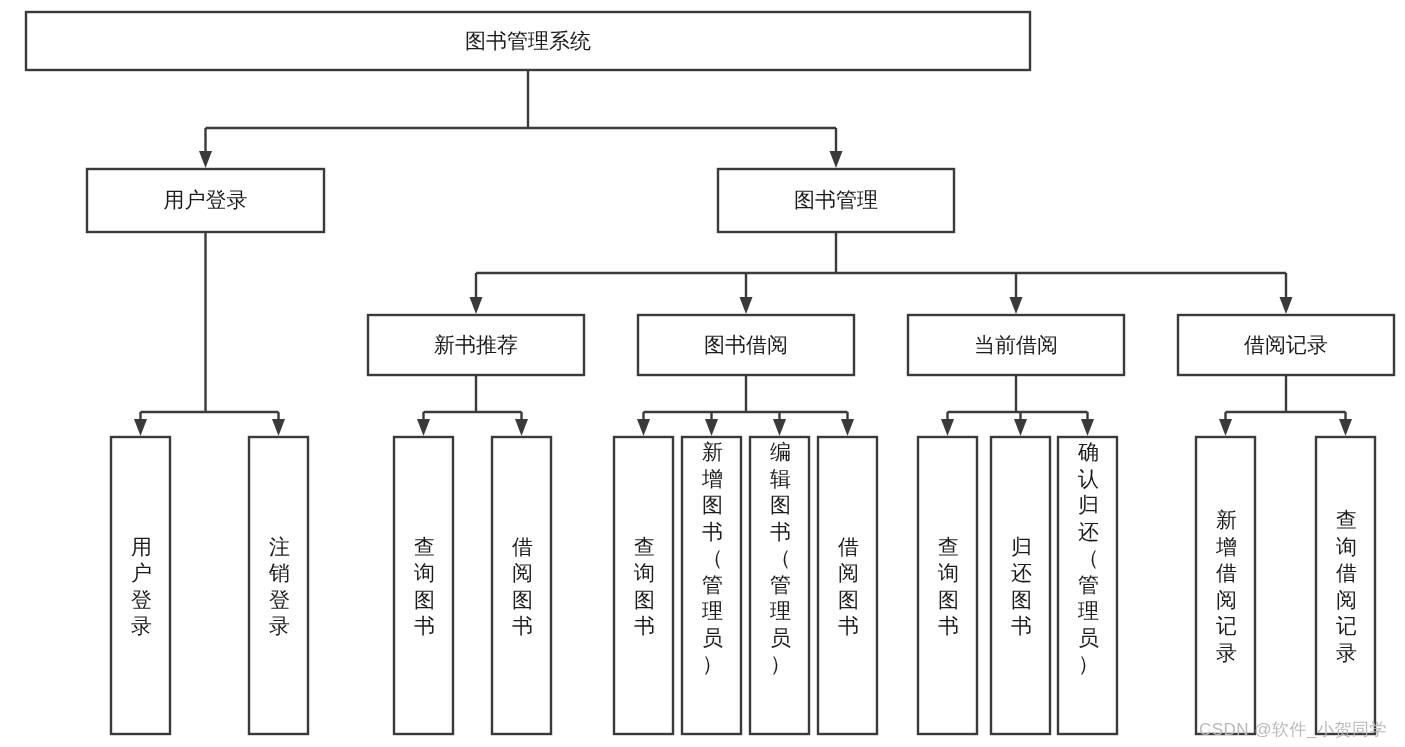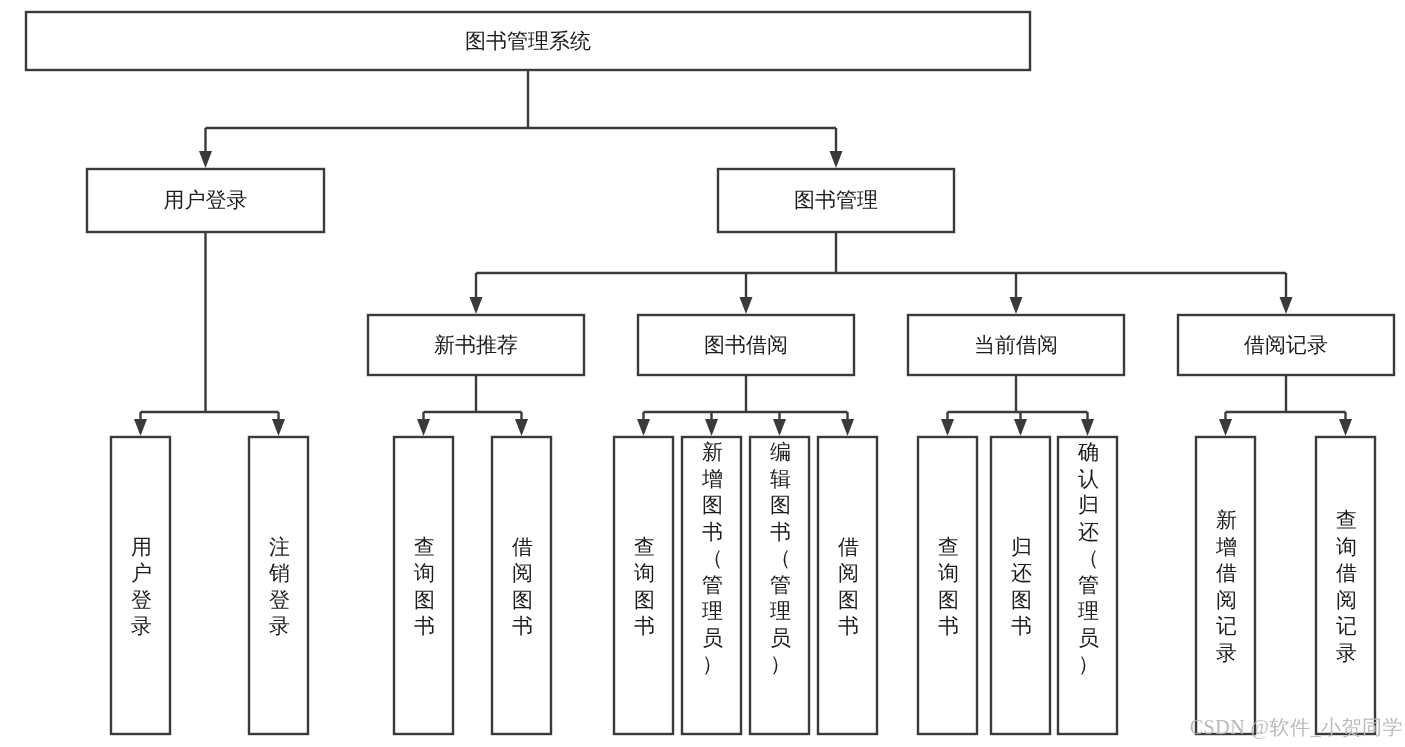--- a/index.html
+++ b/index.html
@@ -52,24 +52,24 @@
     dominant-baseline: middle;
   }
   .node-label-v {
     font-family: "Liberation Sans", "DejaVu Sans", sans-serif;
     font-size: 21px;
     fill: #1b1b1b;
     text-anchor: middle;
   }
   .watermark {
     position: absolute;
-    right: 8px;
+    right: 24px;
     bottom: 6px;
-    font-family: Liberation Serif, serif;
-    font-size: 20px;
+    font-family: Liberation Sans, sans-serif;
+    font-size: 17px;
     color: #b9b9b9;
     letter-spacing: 0.5px;
     white-space: nowrap;
     user-select: none;
   }
 </style>
 </head>
 <body>
 
 <div id="diagram-root">

